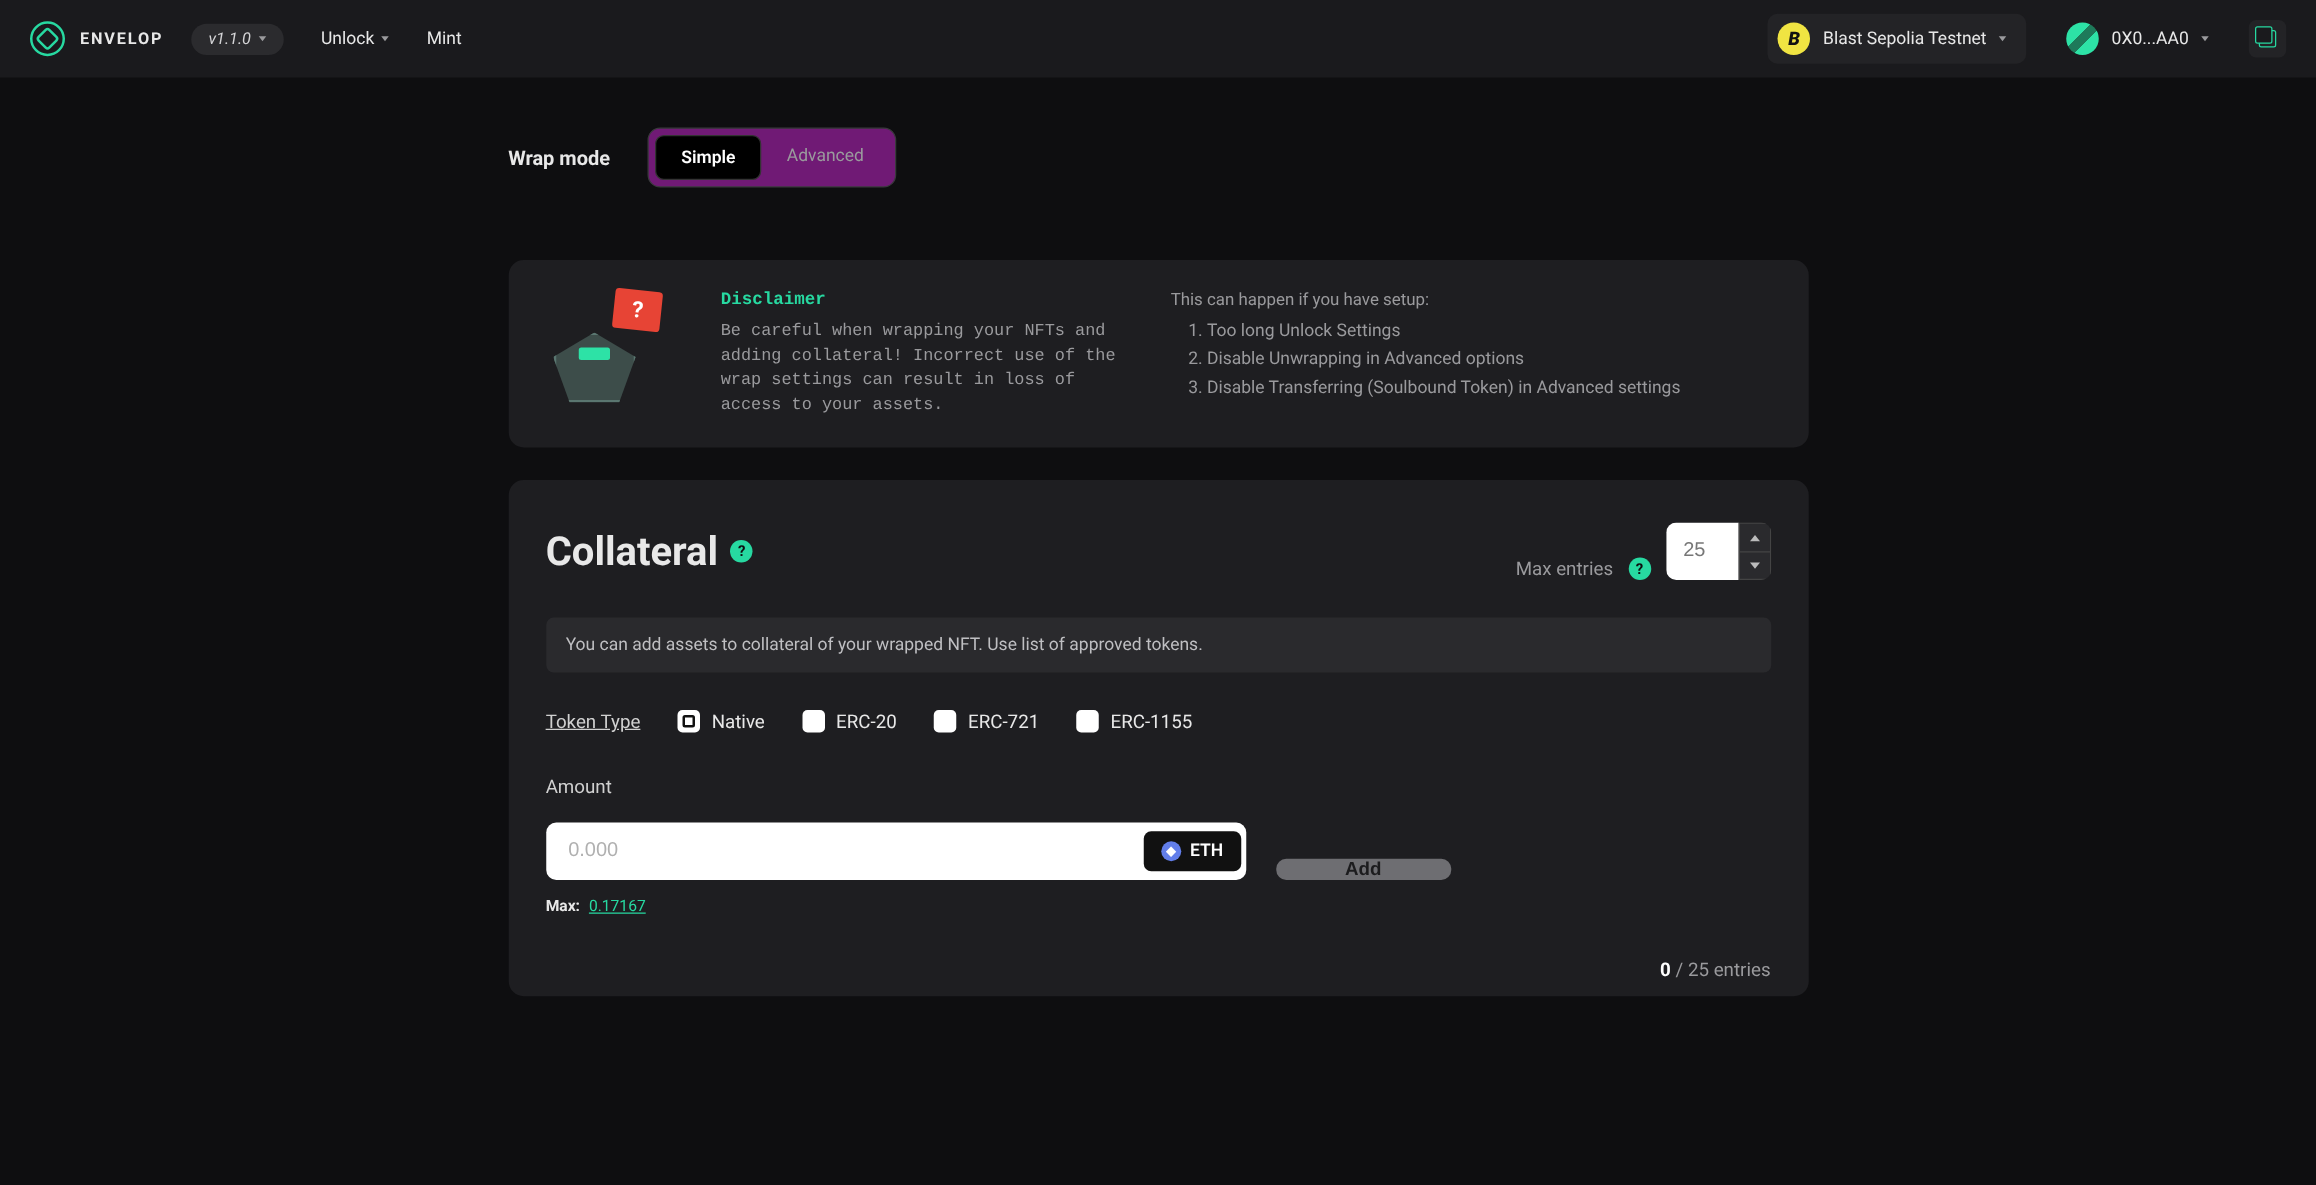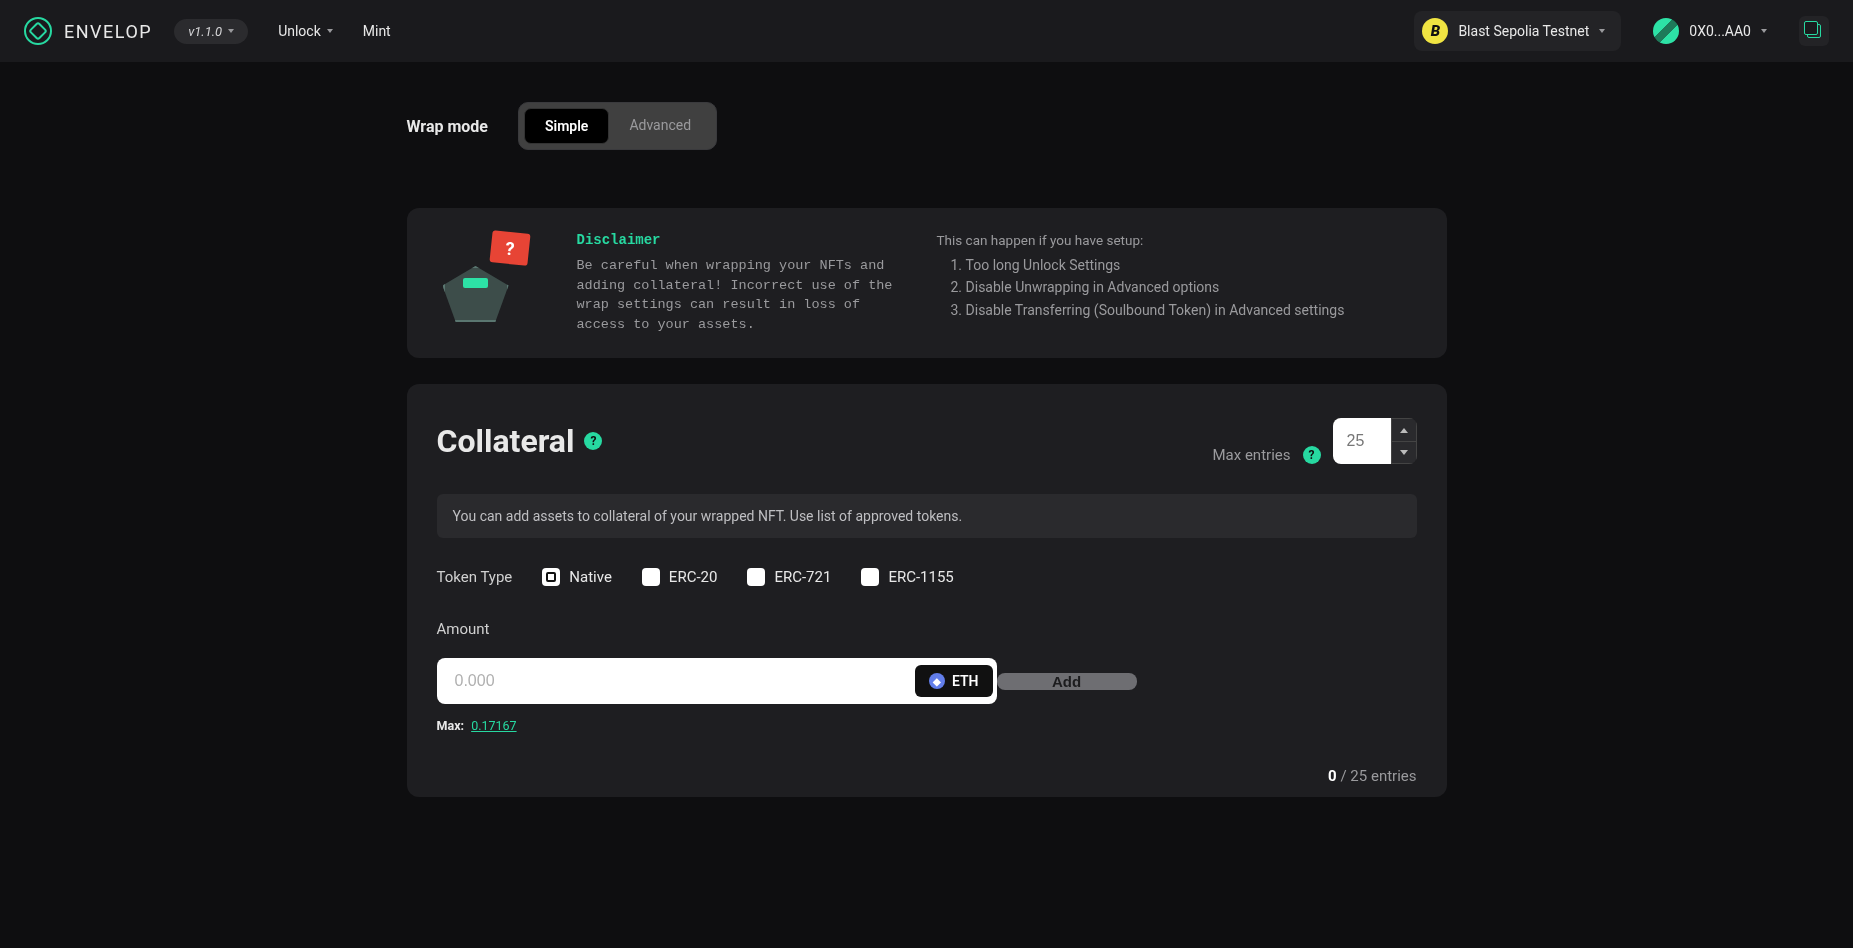--- a/index.html
+++ b/index.html
@@ -40,21 +40,21 @@
     position: relative;
     transform: rotate(45deg);
   }
   .logo-mark::before {
     content: "";
     position: absolute;
     top: 5px; left: 5px; right: 5px; bottom: 5px;
     border: 2px solid var(--accent);
     border-radius: 3px;
   }
-  .logo-text { font-size: 18px; font-weight: 400; letter-spacing: 1.5px; }
+  .logo-text { font-size: 13px; font-weight: 700; letter-spacing: 1.5px; }
 
   .version-badge {
     background: #2b2b2e;
     border-radius: 14px;
     padding: 5px 14px;
     display: flex; align-items: center; gap: 6px;
     font-size: 13px; color: #d4d4d6;
     cursor: pointer;
     font-style: italic;
   }
@@ -103,21 +103,21 @@
 
   .wrap-mode-row {
     display: flex; align-items: center; gap: 30px; margin-bottom: 58px;
   }
   .wrap-mode-label { font-size: 16px; font-weight: 700; }
   .mode-toggle {
     border: 1px solid var(--border);
     border-radius: 10px;
     padding: 5px;
     display: flex; gap: 0;
-    background: #404040;
+    background: #701a75;
   }
   .mode-opt {
     padding: 9px 20px;
     border-radius: 7px;
     font-size: 14px;
     color: var(--text-muted);
     cursor: pointer;
   }
   .mode-opt.active {
     background: #000;
@@ -224,33 +224,33 @@
     font-size: 14px;
     color: #bfbfc2;
     margin-bottom: 30px;
   }
 
   .token-type-row {
     display: flex; align-items: center; gap: 30px;
     margin-bottom: 34px;
     font-size: 15px;
   }
-  .tt-label { color: #d0d0d0; }
+  .tt-label { color: #d0d0d0; text-decoration: underline; }
   .radio-opt { display: flex; align-items: center; gap: 9px; cursor: pointer; }
   .radio-box {
     width: 18px; height: 18px; border-radius: 4px; background: #fff;
     display:flex; align-items:center; justify-content:center;
   }
   .radio-box .inner {
     width: 10px; height: 10px; border-radius: 2px; border: 2px solid #111;
   }
 
   .amount-block { margin-bottom: 12px; }
   .amount-label { font-size: 15px; color: #d0d0d0; margin-bottom: 20px; }
-  .amount-row { display: flex; align-items: center; }
+  .amount-row { display: flex; gap: 24px; align-items: flex-end; }
   .amount-input-wrap {
     background: #fff;
     border-radius: 8px;
     display: flex; align-items: center;
     padding: 4px;
     width: 560px;
     height: 46px;
   }
   .amount-input {
     flex: 1; border: none; background: transparent;

